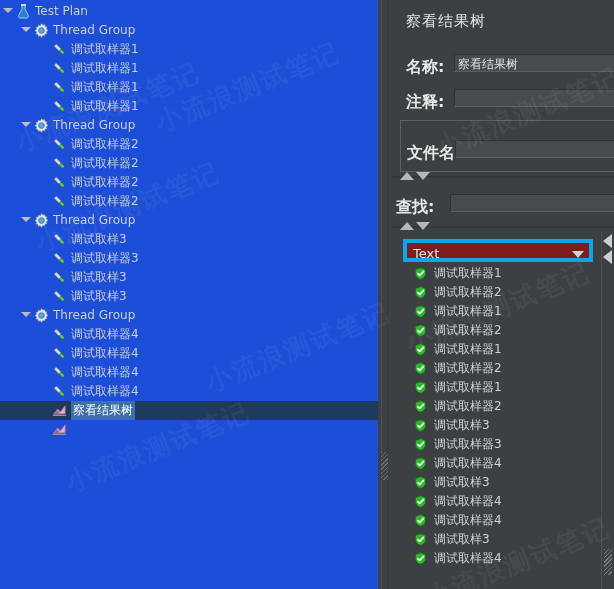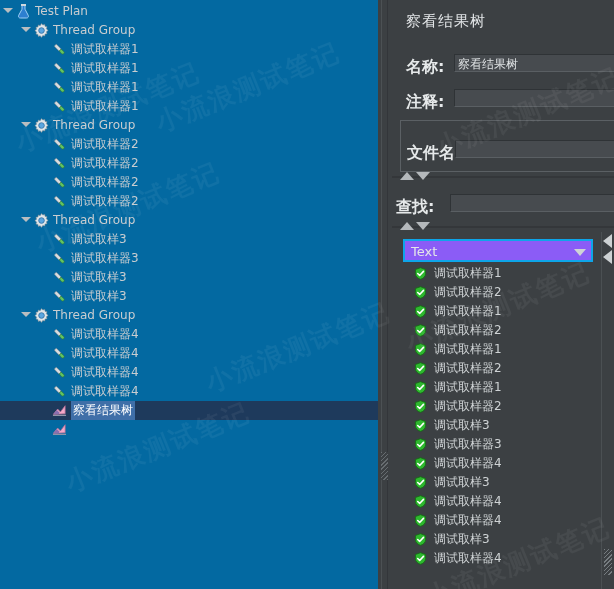--- a/index.html
+++ b/index.html
@@ -20,21 +20,21 @@
   .wm.w2{left:150px;top:70px;}
   .wm.w3{left:400px;top:290px;}
   .wm.w4{left:420px;top:545px;}
   .wm.w5{left:60px;top:430px;}
   .wm.w6{left:200px;top:330px;}
   .wm.w7{left:430px;top:95px;}
   .wm.w8{left:10px;top:90px;}
 
   
   .tree-panel{position:absolute;left:0;top:0;width:378px;height:589px;
-    background:#0369a1;overflow:hidden;}
+    background:#1d4ed8;overflow:hidden;}
   .tree-inner{position:absolute;left:0;top:2px;width:378px;}
   .node{position:relative;height:19px;line-height:19px;white-space:nowrap;
         font-size:12px;color:#c9cdd0;}
   .node .twisty{position:absolute;width:11px;height:19px;}
   .node .twisty i{display:block;width:0;height:0;margin:6px 0 0 1px;
       border-left:5px solid transparent;border-right:5px solid transparent;
       border-top:5px solid #b9bdc0;}
   .node .ico{position:absolute;width:16px;height:19px;}
   .node .lbl{position:absolute;}
   .node.sel{background:#1e3a5c;}
@@ -71,21 +71,21 @@
 
   .onetouch{position:absolute;width:34px;height:9px;}
   .onetouch i{display:block;width:0;height:0;float:left;}
   .onetouch .up{border-left:7px solid transparent;border-right:7px solid transparent;
       border-bottom:8px solid #b4b8bb;margin-right:2px;}
   .onetouch .dn{border-left:7px solid transparent;border-right:7px solid transparent;
       border-top:8px solid #b4b8bb;}
   .hsplit{position:absolute;left:0;width:222px;height:2px;background:#34373a;}
 
   .combo{position:absolute;left:11px;top:239px;width:190px;height:23px;
-    background:#8b5cf6;border:2px solid #0ea5e9;box-sizing:border-box;}
+    background:#7f1d1d;border:4px solid #0ea5e9;box-sizing:border-box;}
   .combo .txt{position:absolute;left:6px;top:3px;font-size:13px;color:#e3e6e8;}
   .combo .arw{position:absolute;right:5px;top:8px;width:0;height:0;
     border-left:6px solid transparent;border-right:6px solid transparent;
     border-top:7px solid #cfd3d5;}
 
   .results{position:absolute;left:8px;top:264px;width:206px;height:313px;
     overflow:hidden;}
   .ritem{position:relative;height:19px;line-height:19px;white-space:nowrap;}
   .ritem .shield{position:absolute;left:14px;top:3px;width:13px;height:13px;}
   .ritem .rl{position:absolute;left:34px;font-size:12px;color:#cfd3d5;}

